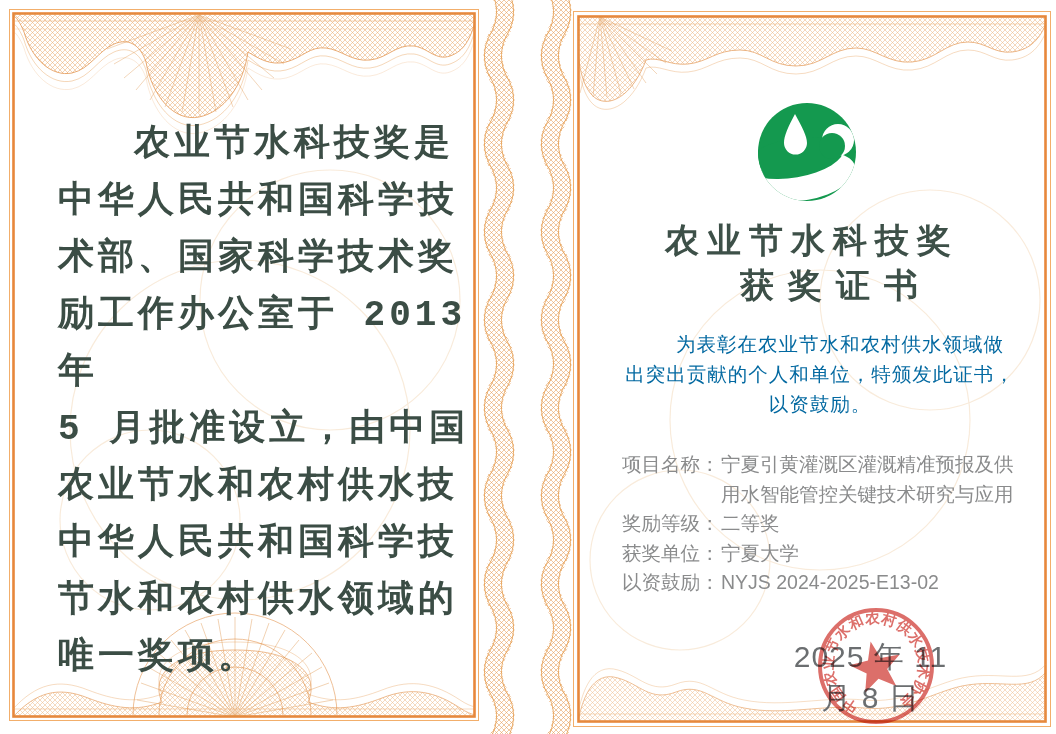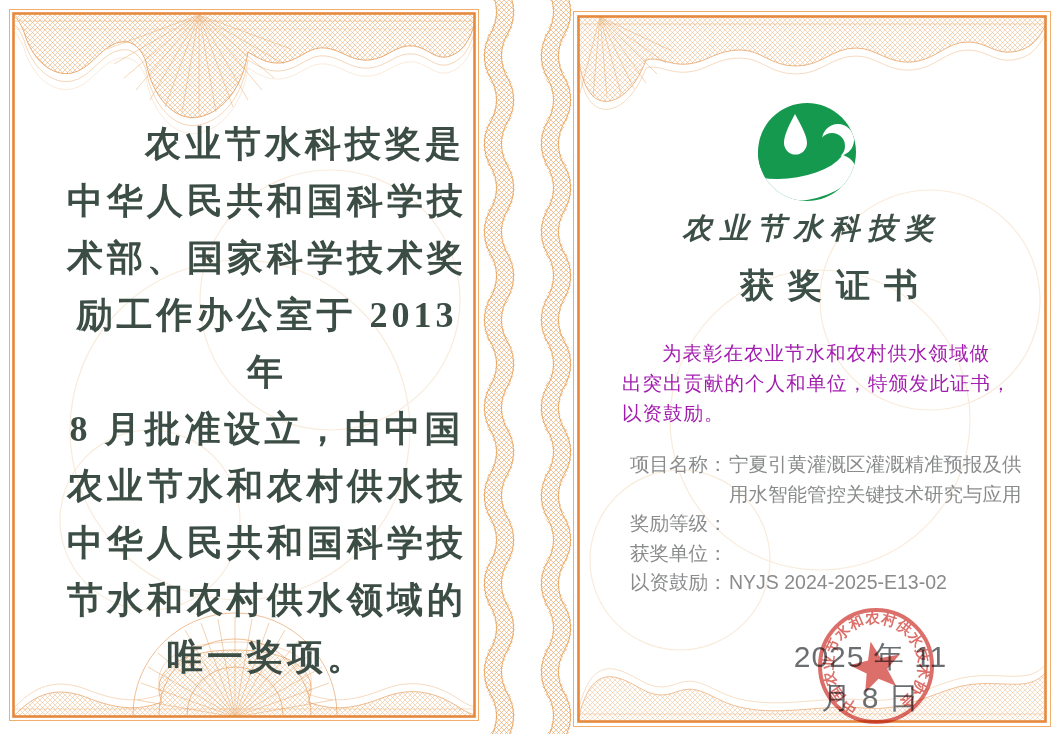--- a/index.html
+++ b/index.html
@@ -3,40 +3,40 @@
 <meta charset="utf-8">
 <style>
   html,body{margin:0;padding:0;background:#ffffff;}
   .canvas{position:relative;width:1056px;height:734px;overflow:hidden;background:#ffffff;
           font-family:"Liberation Sans","DejaVu Sans",sans-serif;}
   svg.bg,svg.seal{position:absolute;left:0;top:0;pointer-events:none;}
   svg.seal{mix-blend-mode:multiply;}
 
   
   .left-body{position:absolute;left:58px;top:116px;width:418px;
-             font-family:Liberation Serif, serif;
+             font-family:Liberation Mono, monospace;
              font-size:36px;line-height:57px;font-weight:600;
-             color:#3b4d45;letter-spacing:4px;text-align:center;}
+             color:#3b4d45;letter-spacing:4px;}
   .left-body .indent{padding-left:76px;}
 
   
   .r-title{position:absolute;left:578px;width:468px;text-align:center;
            font-weight:bold;color:#3d5048;}
-  .r-title.l1{top:209px;font-size:29px;letter-spacing:8px;font-style:italic;}
+  .r-title.l1{top:218px;font-size:34px;letter-spacing:8px;}
   .r-title.l2{top:263px;font-size:34px;letter-spacing:14px;padding-left:24px;}
 
-  .citation{position:absolute;left:622px;top:339px;width:396px;
+  .citation{position:absolute;left:622px;top:330px;width:396px;
             font-family:"Liberation Serif","DejaVu Serif",serif;
-            font-size:19.5px;line-height:30px;color:#a21caf;letter-spacing:1px;}
+            font-size:19.5px;line-height:30px;color:#0369a1;letter-spacing:1px;text-align:center;}
   .citation .indent{padding-left:40px;}
 
   .fields{position:absolute;left:622px;top:450px;width:410px;
           font-size:19.5px;line-height:29.5px;color:#8a8b8c;}
   .frow{display:flex;}
-  .frow .flabel{flex:0 0 99px;margin-left:8px;}
+  .frow .flabel{flex:0 0 99px;}
   .frow .fvalue{flex:1;white-space:pre-line;}
 
   .r-date{position:absolute;left:778px;top:637px;width:185px;text-align:center;
           font-size:30px;color:#6b6e70;letter-spacing:1px;}
 </style>
 </head>
 <body>
 
 <div class="canvas">
 
@@ -127,21 +127,21 @@
         <path d="M795,114 C788,127 784,136 784,143 A11.5,11.5 0 0 0 807,143 C807,136 802,127 795,114 Z" fill="#ffffff"></path>
       </g>
     </g>
   </svg>
 
   <div class="left-body">
     <div class="indent">农业节水科技奖是</div>
     <div>中华人民共和国科学技</div>
     <div>术部、国家科学技术奖</div>
     <div>励工作办公室于 2013 年</div>
-    <div>8 月批准设立，由中国</div>
+    <div>5 月批准设立，由中国</div>
     <div>农业节水和农村供水技</div>
     <div>中华人民共和国科学技</div>
     <div>节水和农村供水领域的</div>
     <div>唯一奖项。</div>
   </div>
 
   <div class="r-title l1">农业节水科技奖</div>
   <div class="r-title l2">获奖证书</div>
 
   <div class="citation">
@@ -151,23 +151,25 @@
   </div>
 
   <div class="fields">
     <div class="frow">
       <div class="flabel">项目名称：</div>
       <div class="fvalue">宁夏引黄灌溉区灌溉精准预报及供
 用水智能管控关键技术研究与应用</div>
     </div>
     <div class="frow">
       <div class="flabel">奖励等级：</div>
+      <div class="fvalue">二等奖</div>
     </div>
     <div class="frow">
       <div class="flabel">获奖单位：</div>
+      <div class="fvalue">宁夏大学</div>
     </div>
     <div class="frow">
       <div class="flabel">以资鼓励：</div>
       <div class="fvalue">NYJS 2024-2025-E13-02</div>
     </div>
   </div>
 
   <div class="r-date">2025 年 11 月 8 日</div>
 
   <svg class="seal" width="1056" height="734" viewBox="0 0 1056 734">

